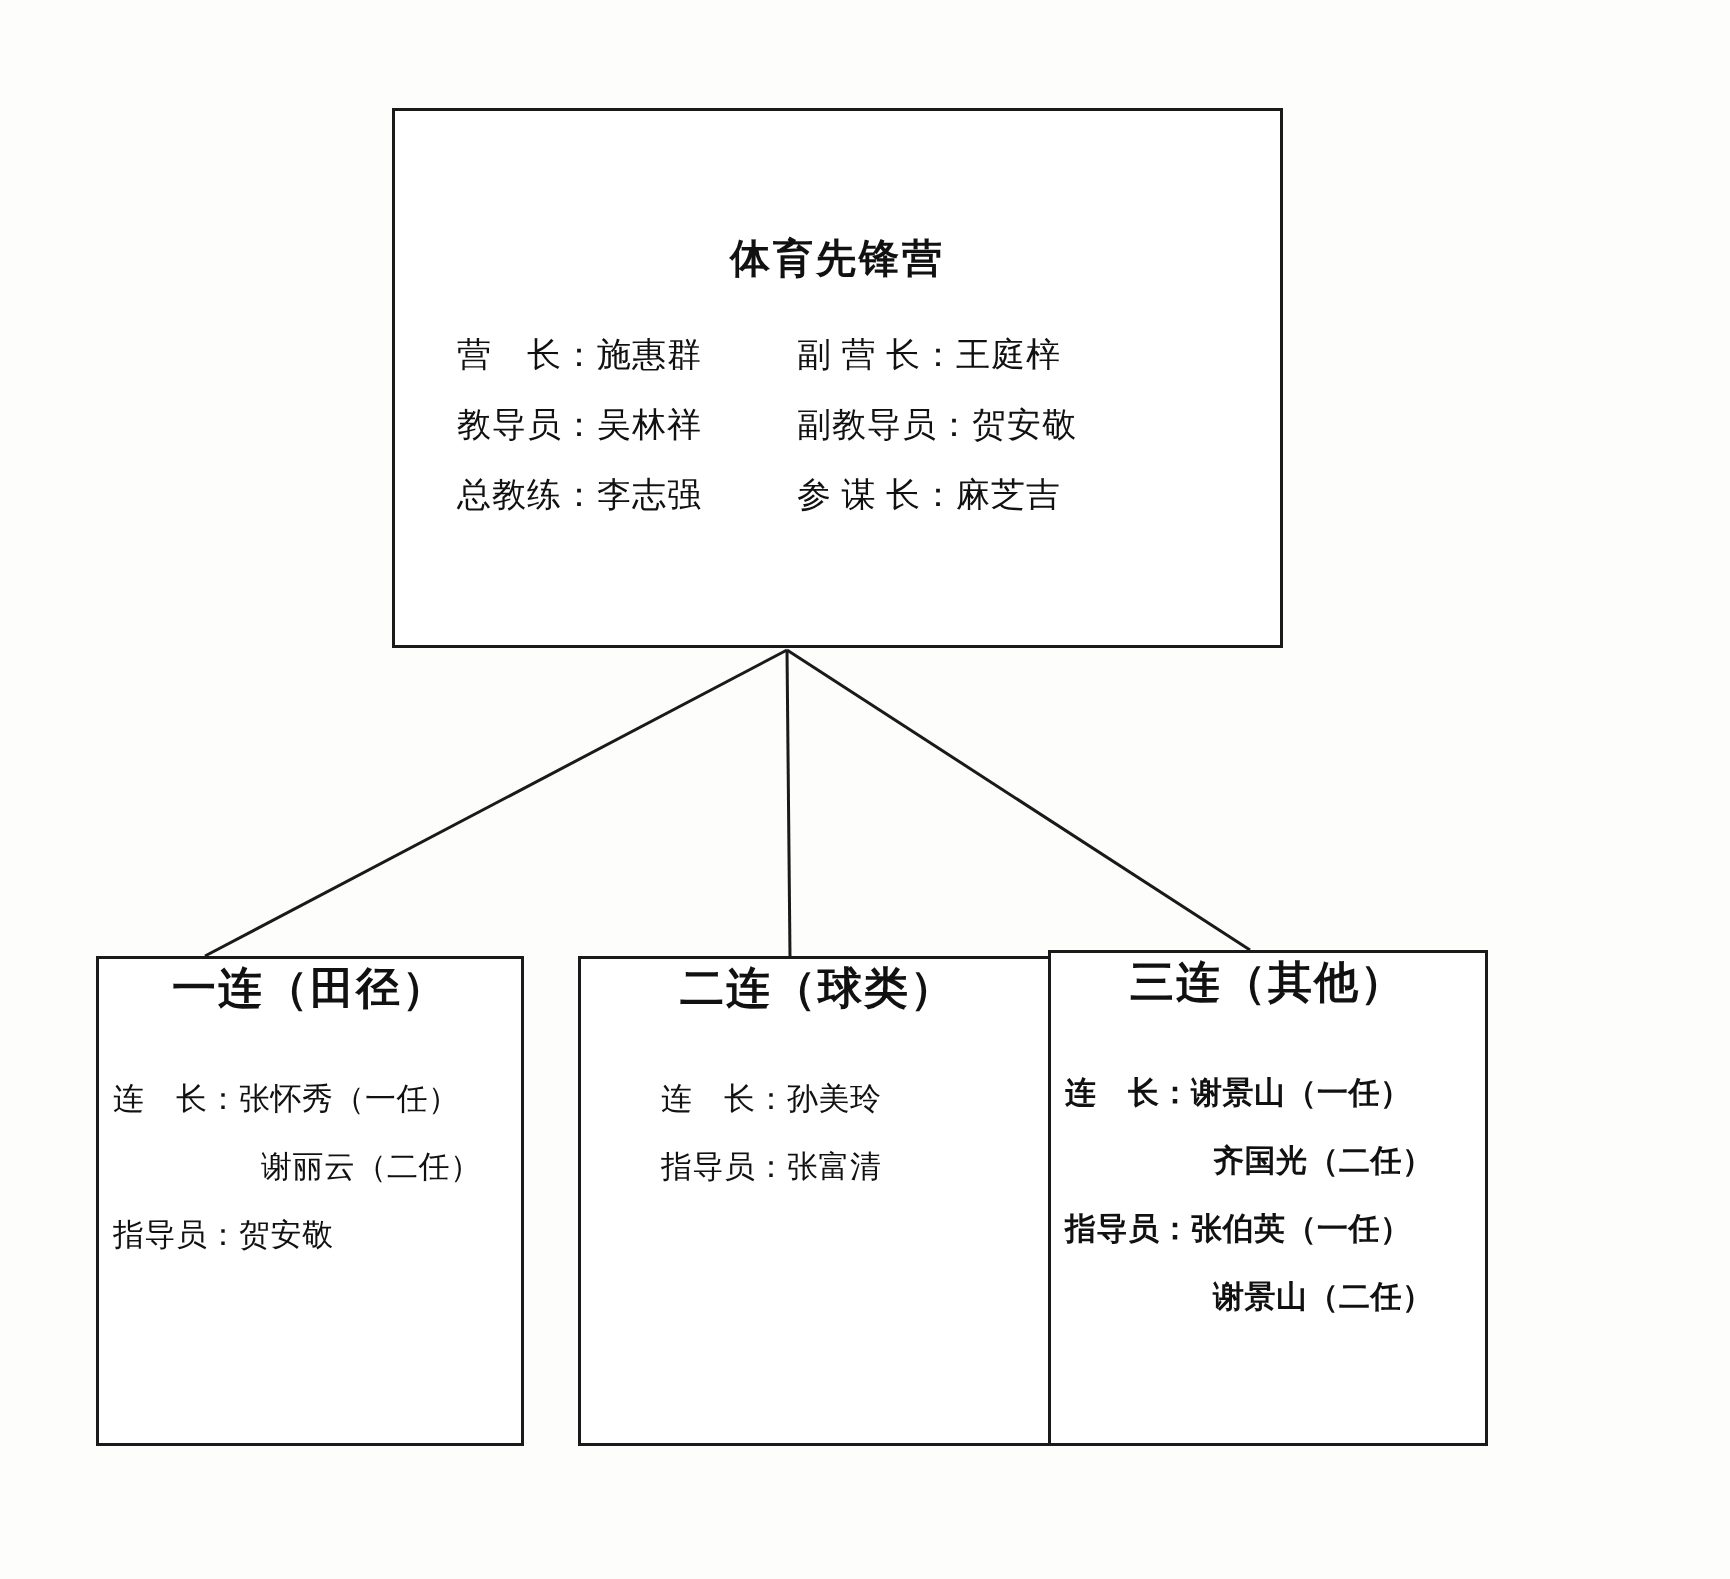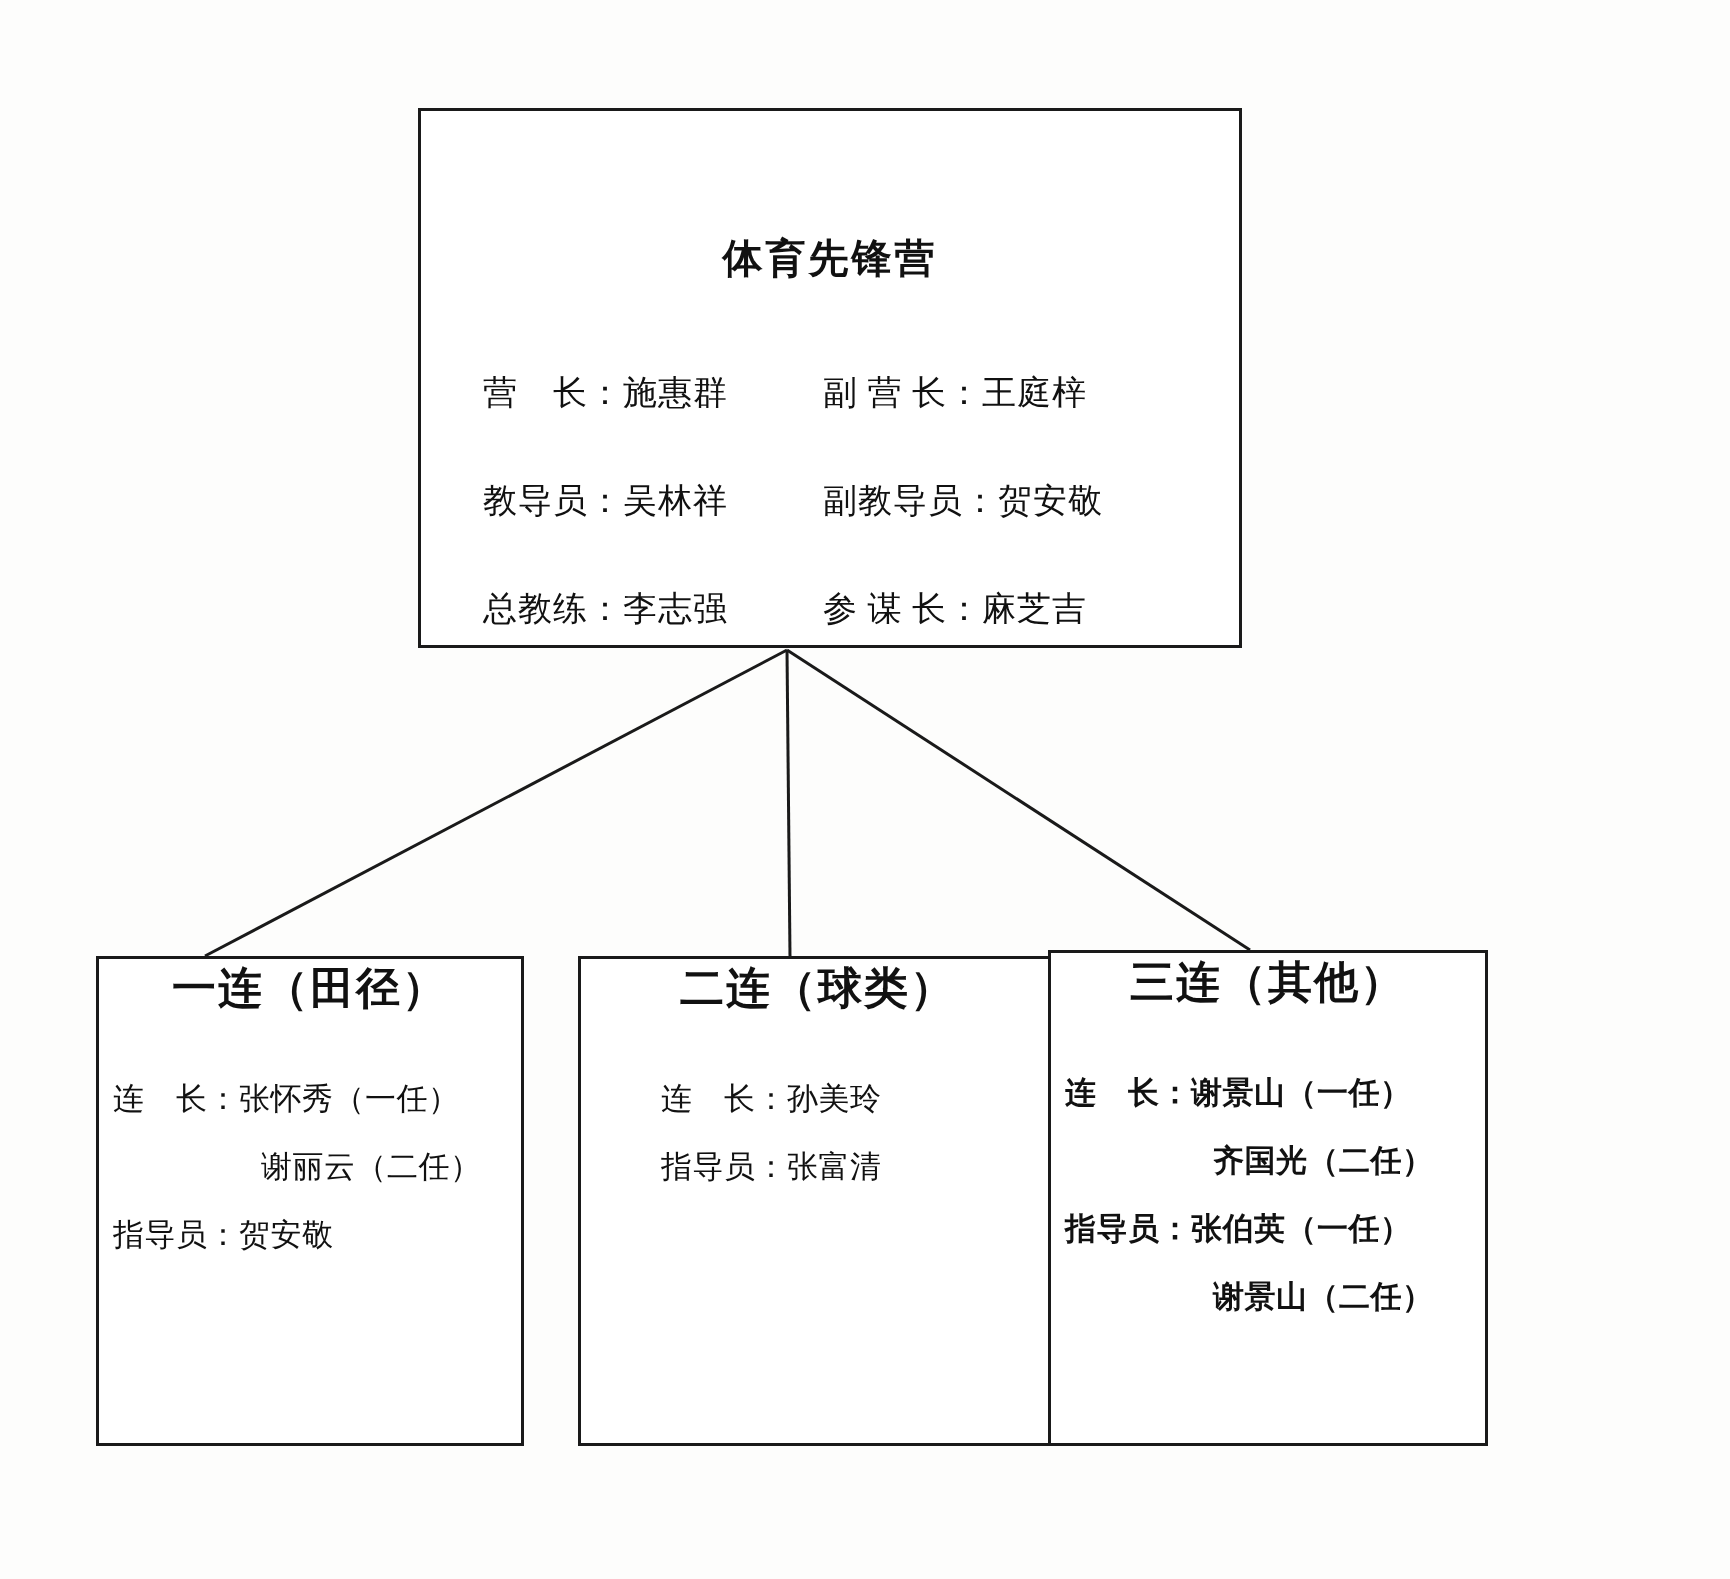--- a/index.html
+++ b/index.html
@@ -36,23 +36,23 @@
   .node-box {
     position: absolute;
     z-index: 2;
     background: #ffffff;
     border: 3px solid #1a1a1a;
     box-sizing: border-box;
   }
 
   
   #root-box {
-    left: 418px;
+    left: 392px;
     top: 108px;
-    width: 824px;
+    width: 891px;
     height: 540px;
   }
   .root-title {
     text-align: center;
     font-family: "Liberation Sans", "DejaVu Sans", sans-serif;
     font-weight: 700;
     font-size: 40px;
     letter-spacing: 3px;
     margin-top: 120px;
   }
@@ -68,21 +68,21 @@
   .roster-row {
     display: flex;
     align-items: baseline;
   }
   .roster-cell {
     font-size: 34px;
     letter-spacing: 1px;
     white-space: pre;
   }
   .roster-cell.left  { width: 340px; }
-  .roster-cell.right { width: 340px; margin-top: 38px; }
+  .roster-cell.right { width: 340px; }
 
   
   #child-box-0 {
     left: 96px;
     top: 956px;
     width: 428px;
     height: 490px;
   }
   #child-box-1 {
     left: 578px;

